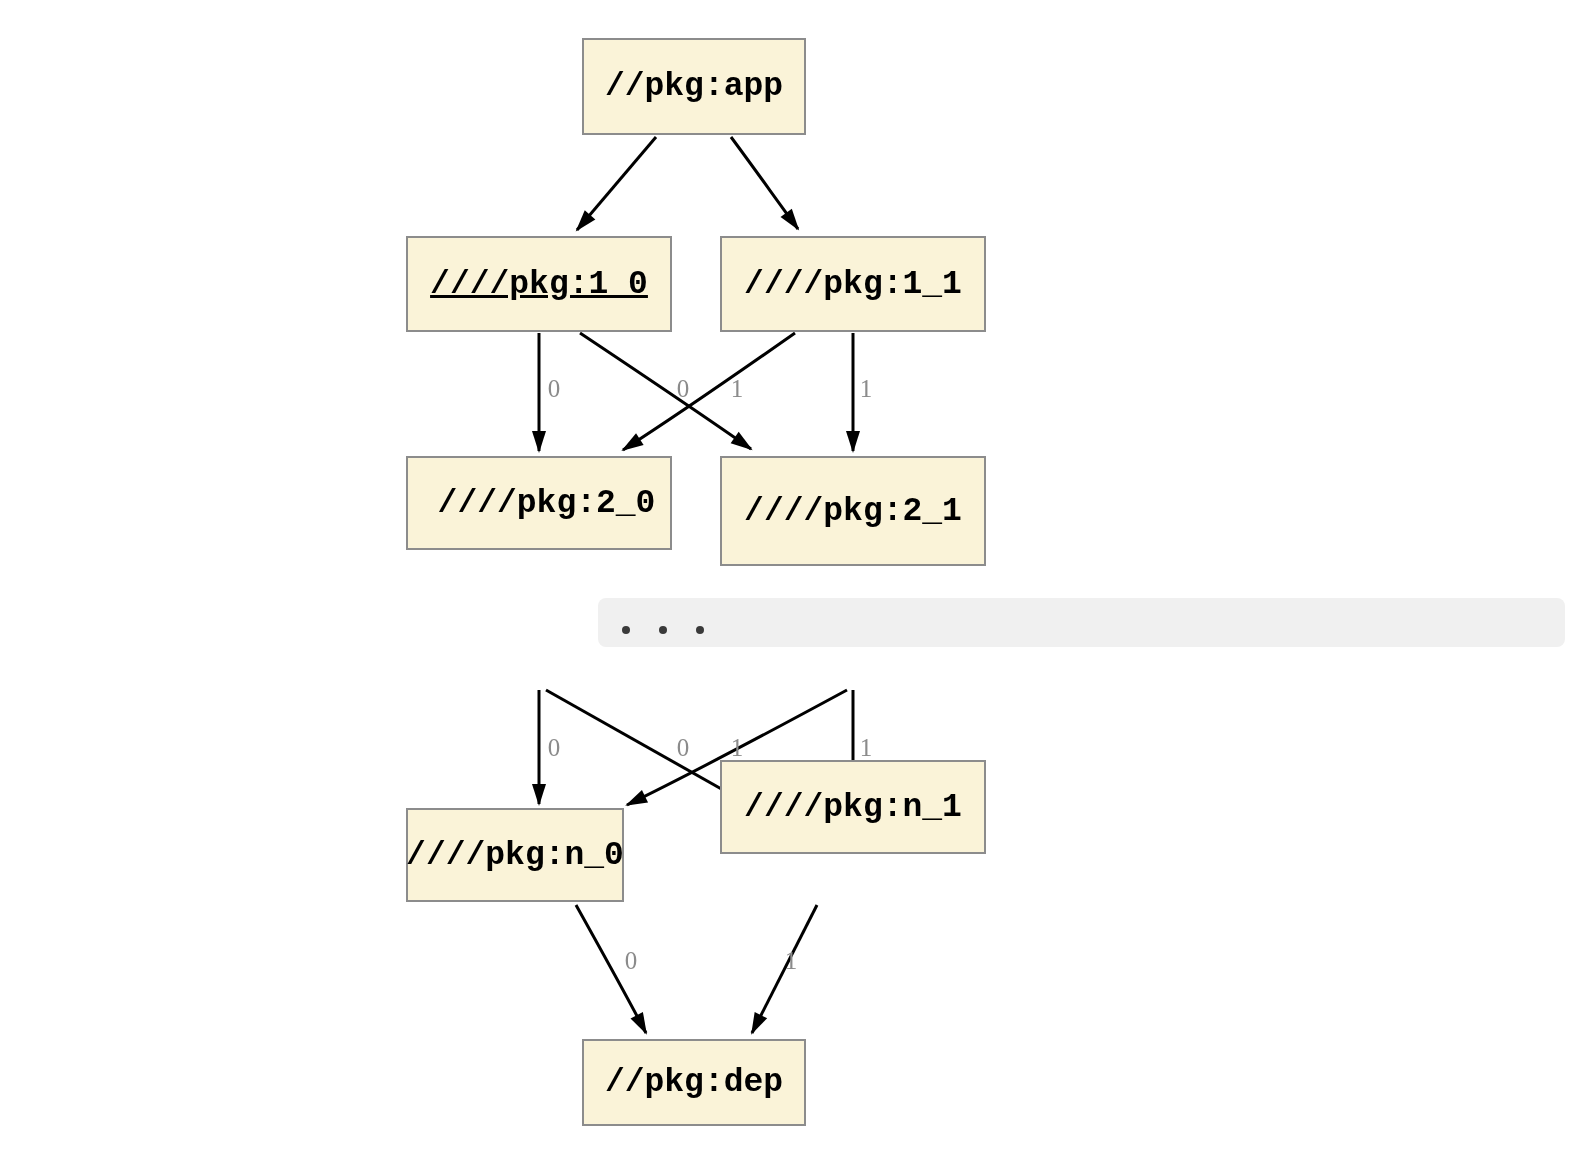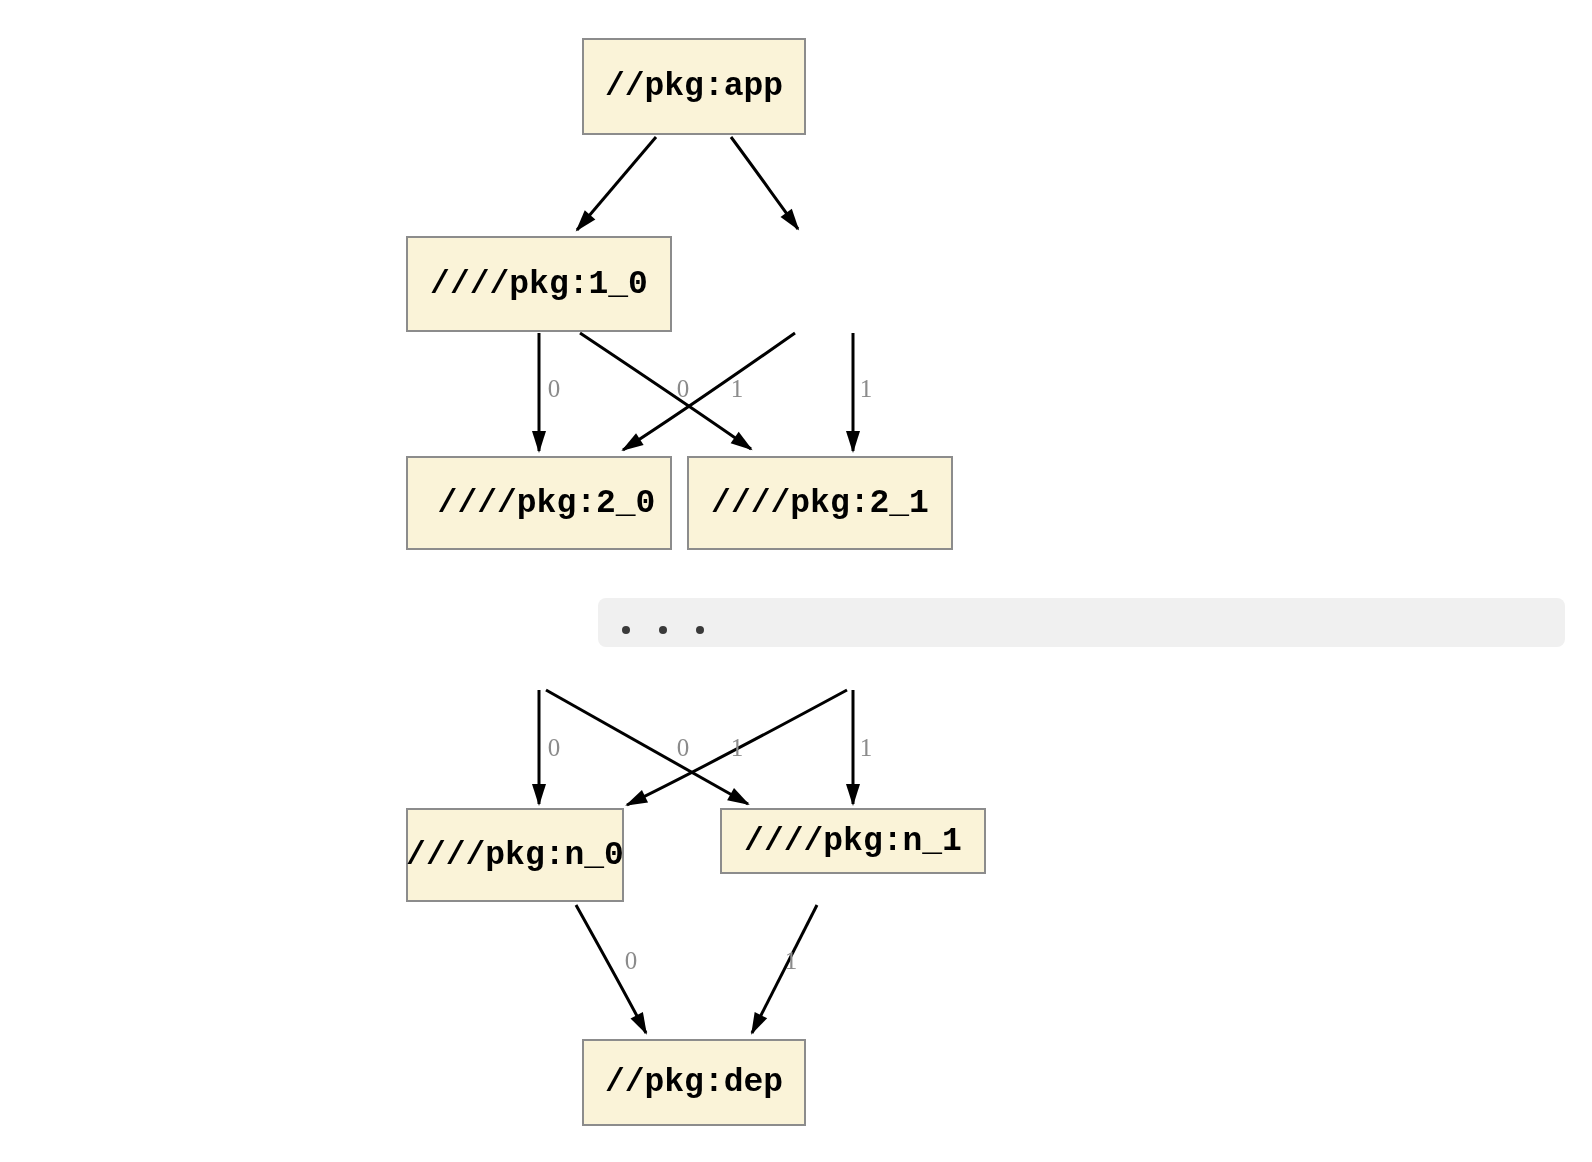--- a/index.html
+++ b/index.html
@@ -82,38 +82,39 @@
     <path class="edge" d="M539,690 L539,804" marker-end="url(#arrow)"></path>
     <path class="edge" d="M546,690 C615,729 684,768 748,804" marker-end="url(#arrow)"></path>
     <path class="edge" d="M847,690 C775,729 701,769 627,805" marker-end="url(#arrow)"></path>
     <path class="edge" d="M853,690 L853,804" marker-end="url(#arrow)"></path>
     <path class="edge" d="M576,905 C600,948 624,991 646,1033" marker-end="url(#arrow)"></path>
     <path class="edge" d="M817,905 C795,948 773,991 752,1033" marker-end="url(#arrow)"></path>
   </svg>
 
   <div class="node" style="left:582px; top:38px; width:224px; height:97px;">//pkg:app</div>
 
-  <div class="node" style="left:406px; top:236px; width:266px; height:96px;">////pkg:1_0</div>
+  <div class="node" style="left:406px; top:236px; width:266px; height:96px;text-decoration:underline;">////pkg:1_0</div>
 
+  <div class="node" style="left:720px; top:236px; width:266px; height:96px;">////pkg:1_1</div>
 
   <div class="node" style="left:406px; top:456px; width:266px; height:94px;padding-left:15px;">////pkg:2_0</div>
 
-  <div class="node" style="left:687px; top:456px; width:266px; height:94px;">////pkg:2_1</div>
+  <div class="node" style="left:720px; top:456px; width:266px; height:110px;">////pkg:2_1</div>
 
   <div class="ellipsis-band">
     <div class="dots" id="dots">
         <div class="dot"></div>
         <div class="dot"></div>
         <div class="dot"></div>
       </div>
   </div>
 
   <div class="node" style="left:406px; top:808px; width:218px; height:94px;">////pkg:n_0</div>
 
-  <div class="node" style="left:720px; top:808px; width:266px; height:66px;">////pkg:n_1</div>
+  <div class="node" style="left:720px; top:760px; width:266px; height:94px;">////pkg:n_1</div>
 
   <div class="node" style="left:582px; top:1039px; width:224px; height:87px;">//pkg:dep</div>
 
   <span class="edge-label" style="left:554px; top:376px;">0</span>
   <span class="edge-label" style="left:737px; top:376px;">1</span>
   <span class="edge-label" style="left:683px; top:376px;">0</span>
   <span class="edge-label" style="left:866px; top:376px;">1</span>
 
   <span class="edge-label" style="left:554px; top:735px;">0</span>
   <span class="edge-label" style="left:737px; top:735px;">1</span>

